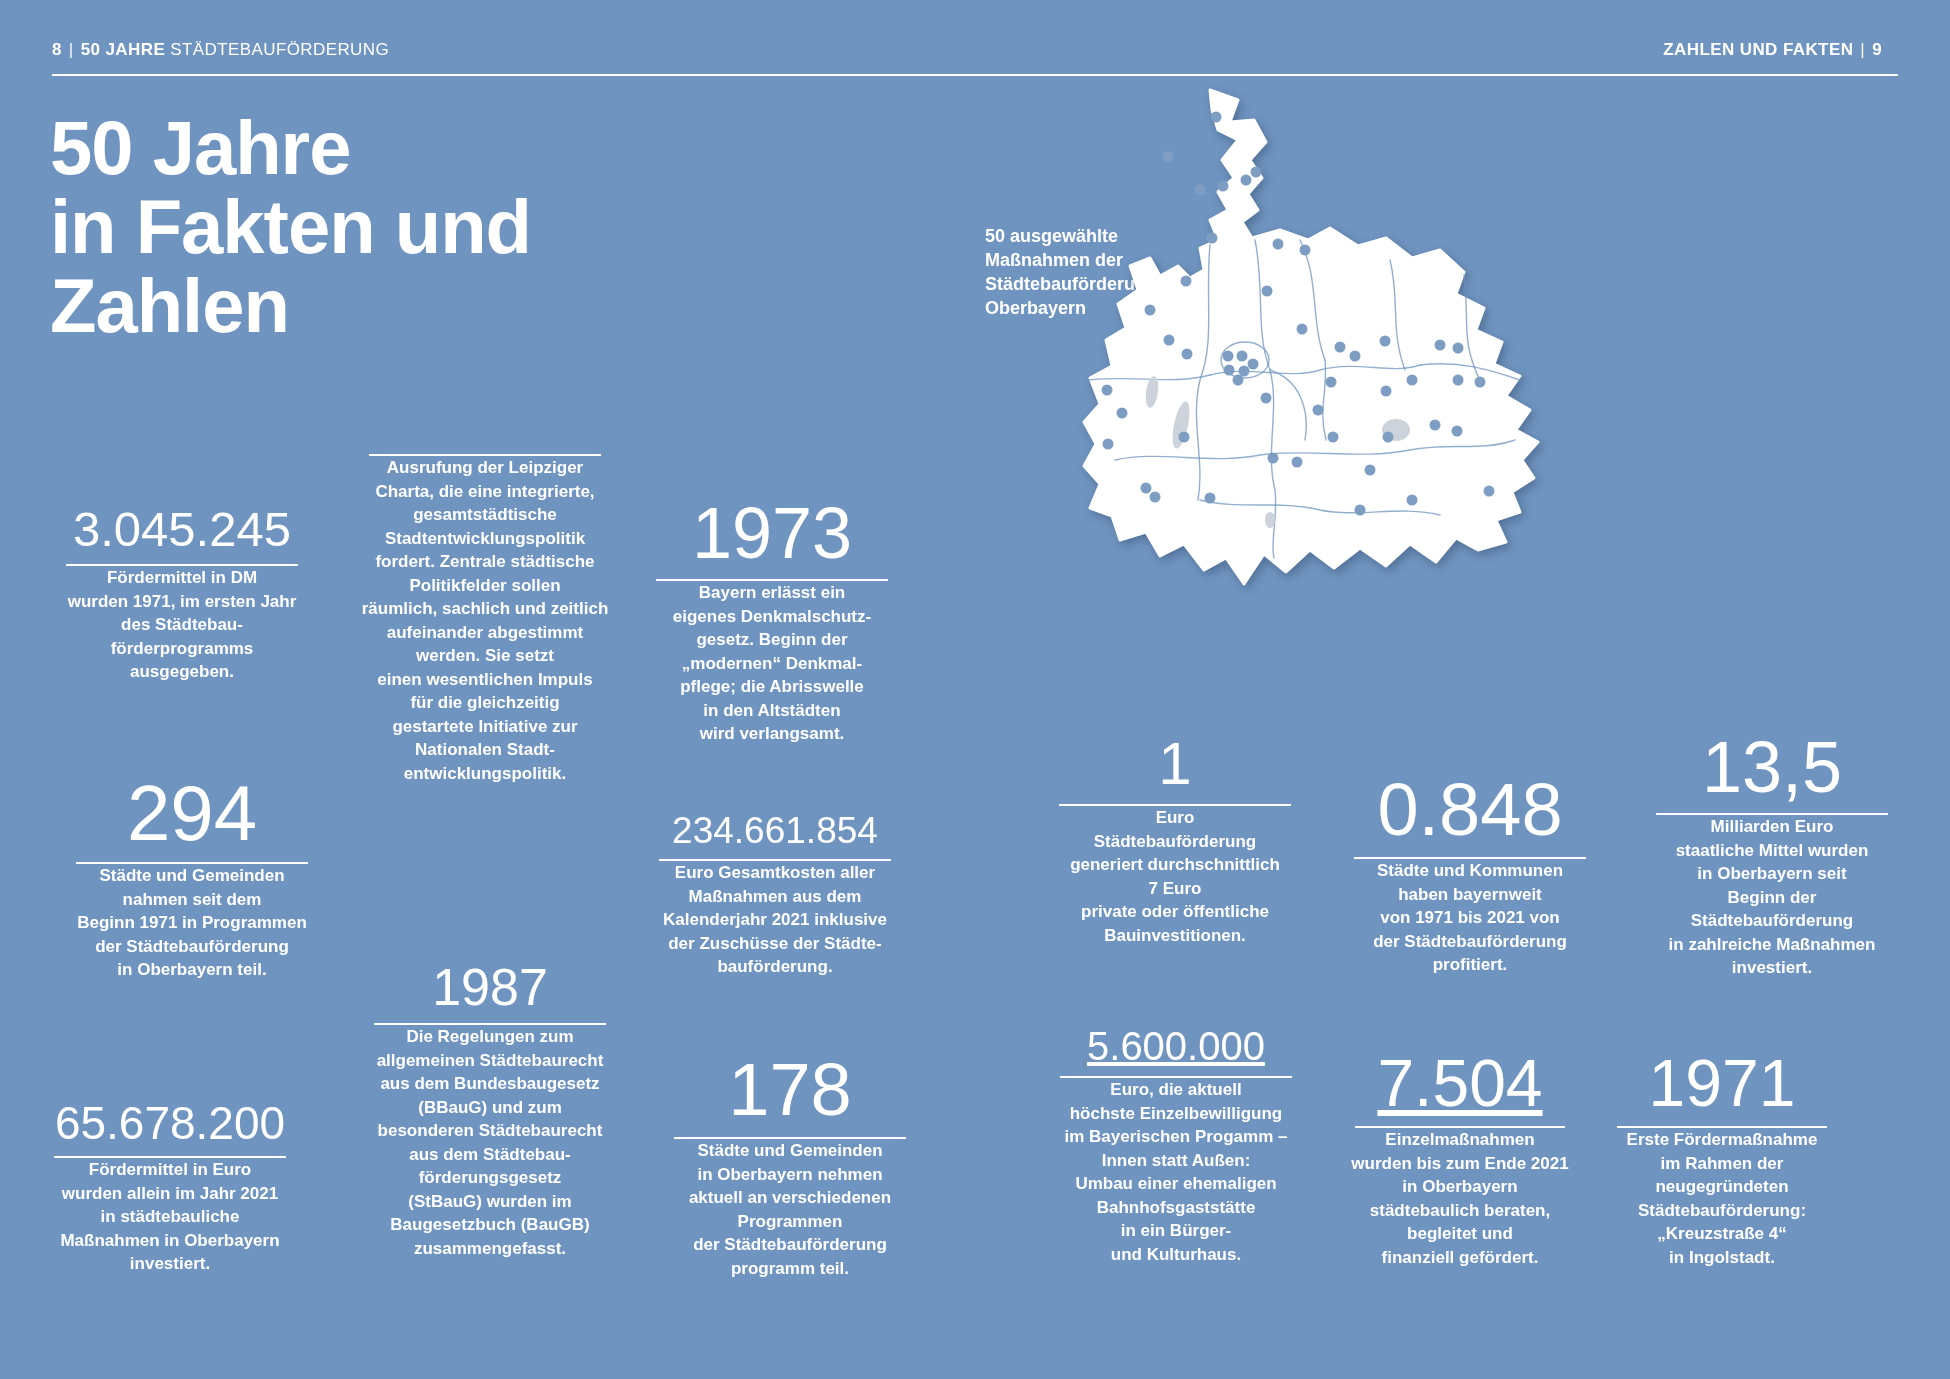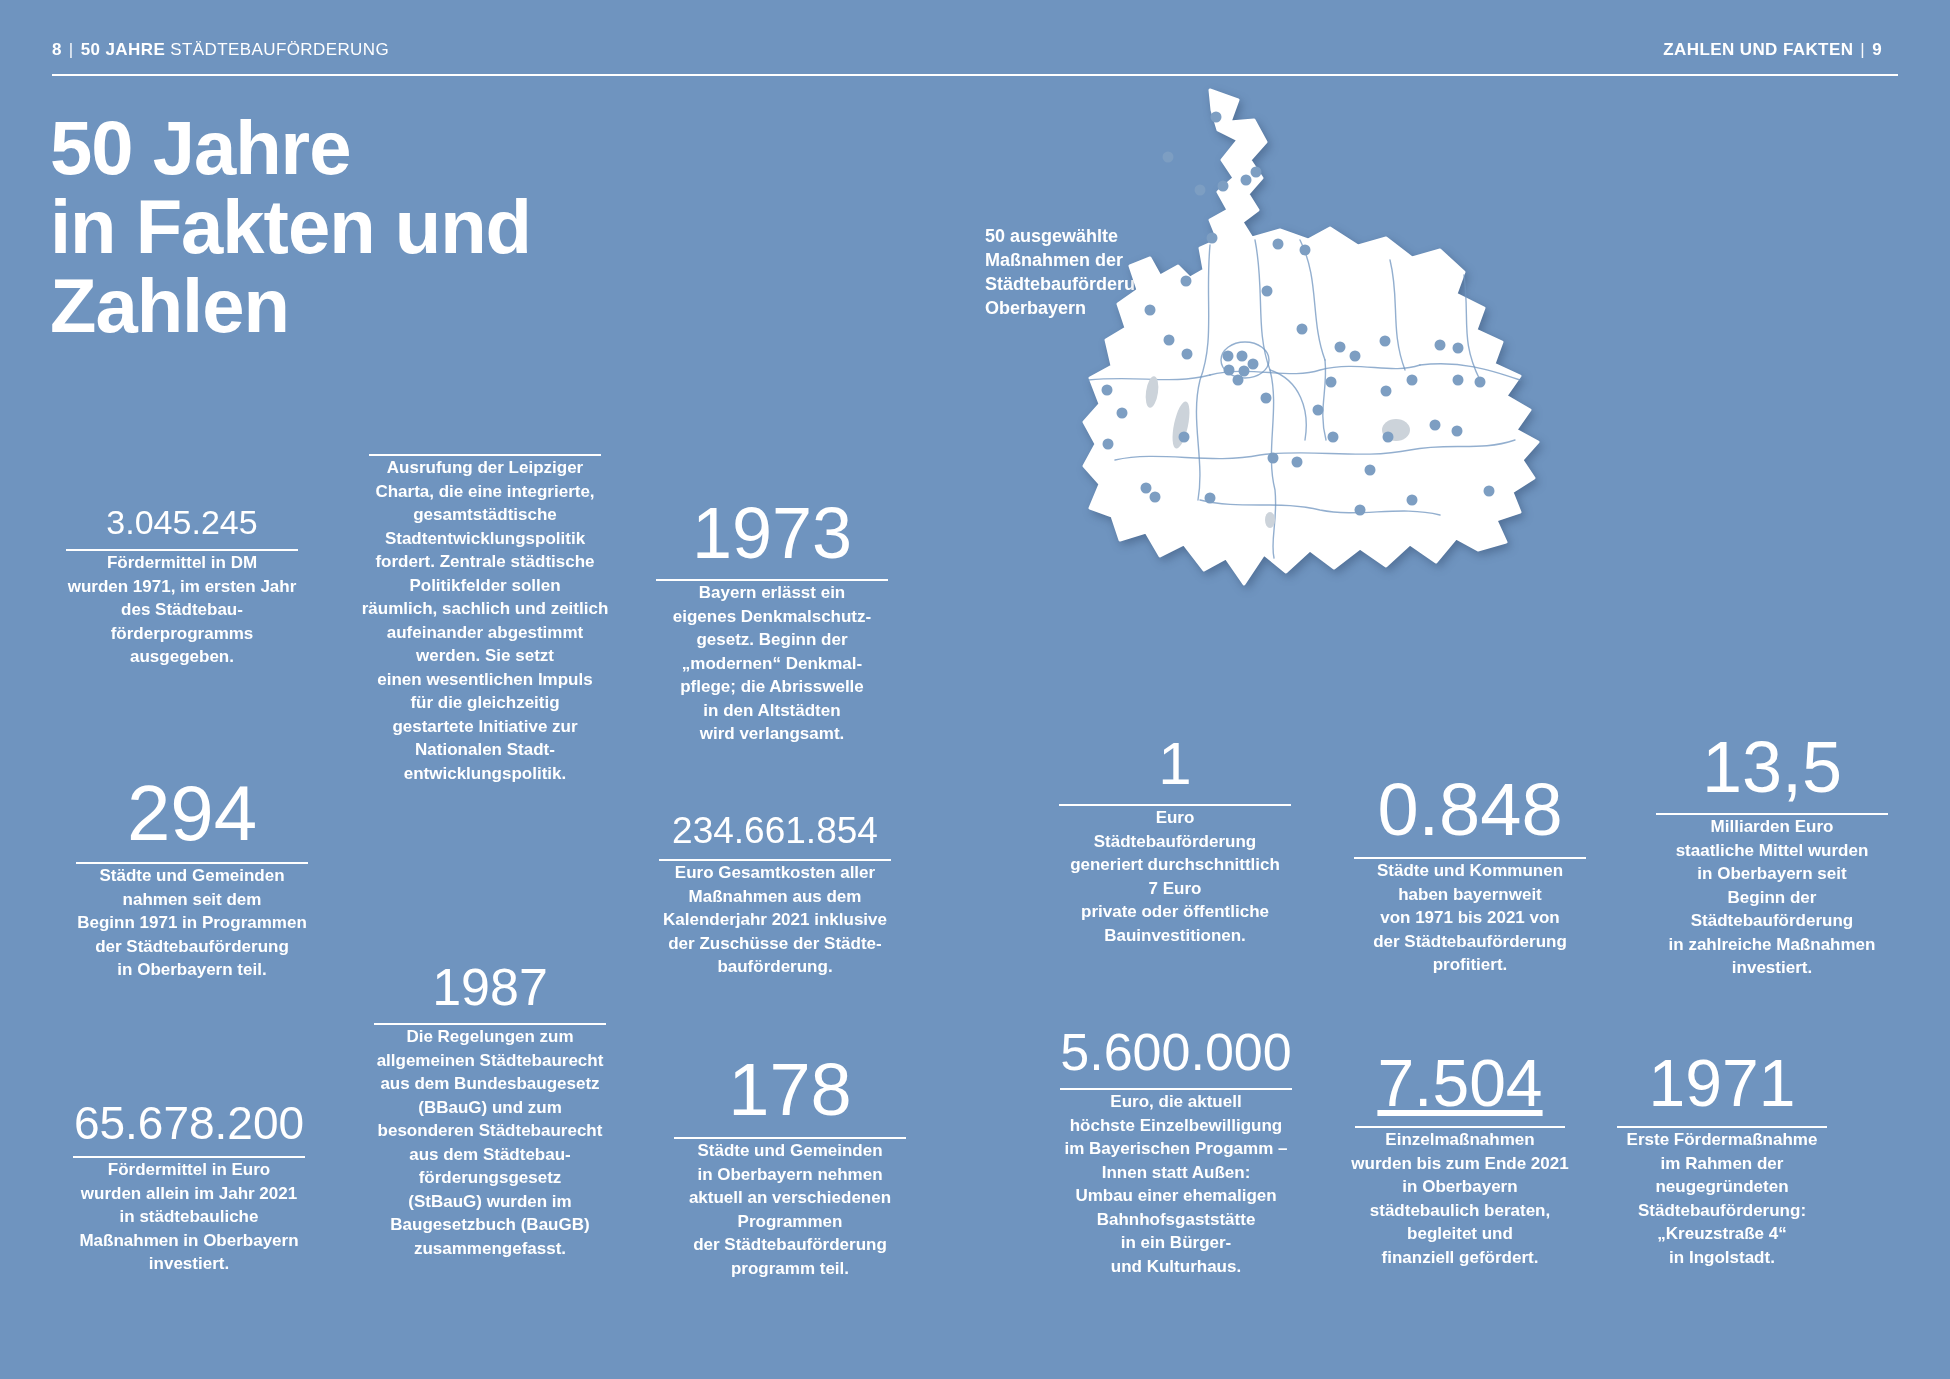--- a/index.html
+++ b/index.html
@@ -139,40 +139,40 @@
       <circle cx="429" cy="411" r="5.5" fill="#7d9ec2"></circle>
       <circle cx="206" cy="318" r="5.5" fill="#7d9ec2"></circle>
       <circle cx="258" cy="330" r="5.5" fill="#7d9ec2"></circle>
       <circle cx="178" cy="300" r="5.5" fill="#7d9ec2"></circle>
       <circle cx="300" cy="430" r="5.5" fill="#7d9ec2"></circle>
       <circle cx="245" cy="170" r="5.5" fill="#7d9ec2"></circle>
     </g>
 </svg>
 
 <div class="stat" style="left:27px;top:505px;">
-  <div class="num" style="font-size:34px;">3.045.245</div>
+  <div class="num" style="font-size:49px;">3.045.245</div>
   <div class="rule"></div>
   <div class="desc">Fördermittel in DM
 wurden 1971, im ersten Jahr
 des Städtebau-
 förderprogramms
 ausgegeben.</div>
 </div>
 
 <div class="stat" style="left:37px;top:774px;">
   <div class="num" style="font-size:78px;">294</div>
   <div class="rule"></div>
   <div class="desc">Städte und Gemeinden
 nahmen seit dem
 Beginn 1971 in Programmen
 der Städtebauförderung
 in Oberbayern teil.</div>
 </div>
 
-<div class="stat" style="left:34px;top:1100px;">
+<div class="stat" style="left:15px;top:1100px;">
   <div class="num" style="font-size:46px;">65.678.200</div>
   <div class="rule"></div>
   <div class="desc">Fördermittel in Euro
 wurden allein im Jahr 2021
 in städtebauliche
 Maßnahmen in Oberbayern
 investiert.</div>
 </div>
 
 <div class="stat" style="left:330px;top:444px;">
@@ -268,21 +268,21 @@
   <div class="desc">Milliarden Euro
 staatliche Mittel wurden
 in Oberbayern seit
 Beginn der
 Städtebauförderung
 in zahlreiche Maßnahmen
 investiert.</div>
 </div>
 
 <div class="stat" style="left:1021px;top:1026px;">
-  <div class="num" style="font-size:52px;">5.600.000</div>
+  <div class="num" style="font-size:40px;text-decoration:underline;">5.600.000</div>
   <div class="rule"></div>
   <div class="desc">Euro, die aktuell
 höchste Einzelbewilligung
 im Bayerischen Progamm –
 Innen statt Außen:
 Umbau einer ehemaligen
 Bahnhofsgaststätte
 in ein Bürger-
 und Kulturhaus.</div>
 </div>

